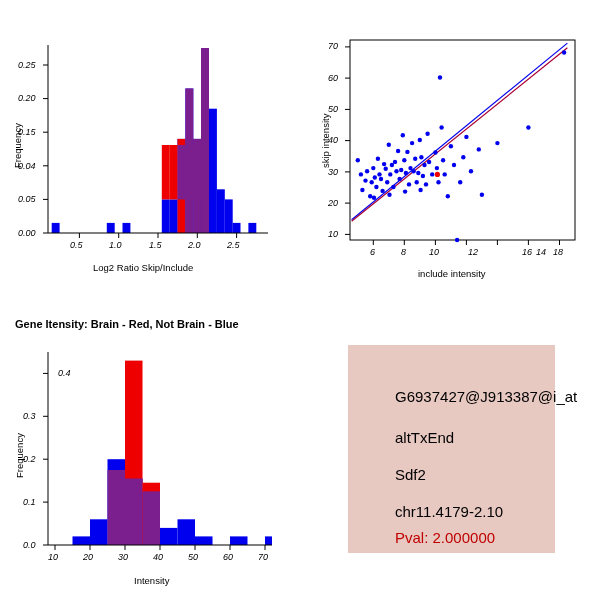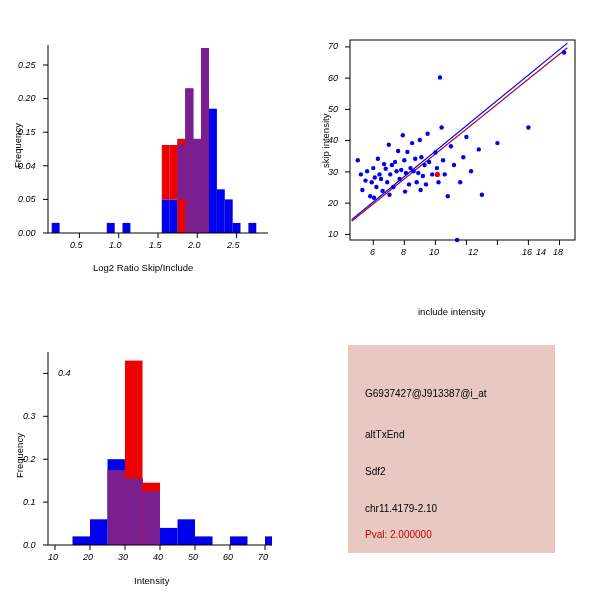--- a/index.html
+++ b/index.html
@@ -35,23 +35,24 @@
     transform-origin:0 0;
     transform:rotate(-90deg);
   }
   svg{display:block;}
   .infobox{
     position:absolute;
     background:#e8c9c2;
   }
   .infotext{
     position:absolute;
-    font-size:10px;
+    font-size:15px;
     color:#000;
     white-space:nowrap;
+    margin-left:30px;
   }
   .infotext.pval{color:#c00000;}
 </style>
 </head>
 <body>
 
 <div class="panel" style="left:0;top:0;width:300px;height:300px;">
 
 
   <svg width="300" height="300">
@@ -239,26 +240,27 @@
   <div class="tick-label" style="left:253px;top:247px;">18</div>
 
   <div class="tick-label" style="left:28px;top:229px;">10</div>
   <div class="tick-label" style="left:28px;top:198px;">20</div>
   <div class="tick-label" style="left:28px;top:167px;">30</div>
   <div class="tick-label" style="left:28px;top:135px;">40</div>
   <div class="tick-label" style="left:28px;top:104px;">50</div>
   <div class="tick-label" style="left:28px;top:73px;">60</div>
   <div class="tick-label" style="left:28px;top:41px;">70</div>
 
-  <div class="axis-label" style="left:118px;top:268px;margin-top:38px;">include intensity</div>
+  <div class="axis-label" style="left:118px;top:268px;">include intensity</div>
   <div class="axis-label rot" style="left:20px;top:168px;">skip intensity</div>
 </div>
 
 <div class="panel" style="left:0;top:300px;width:300px;height:300px;">
 
+  <div class="ptitle" style="left:15px;top:18px;">Gene Itensity: Brain - Red, Not Brain - Blue</div>
 
   <svg width="300" height="300">
 
     <g>
       <rect x="72.5" y="236.4" width="17.5" height="8.6" fill="#0000ee"></rect>
       <rect x="90.0" y="219.3" width="17.5" height="25.7" fill="#0000ee"></rect>
       <rect x="107.5" y="159.2" width="17.5" height="85.8" fill="#0000ee"></rect>
       <rect x="125.0" y="178.5" width="17.5" height="66.5" fill="#0000ee"></rect>
       <rect x="142.5" y="191.4" width="17.5" height="53.6" fill="#0000ee"></rect>
       <rect x="160.0" y="227.9" width="17.5" height="17.1" fill="#0000ee"></rect>

